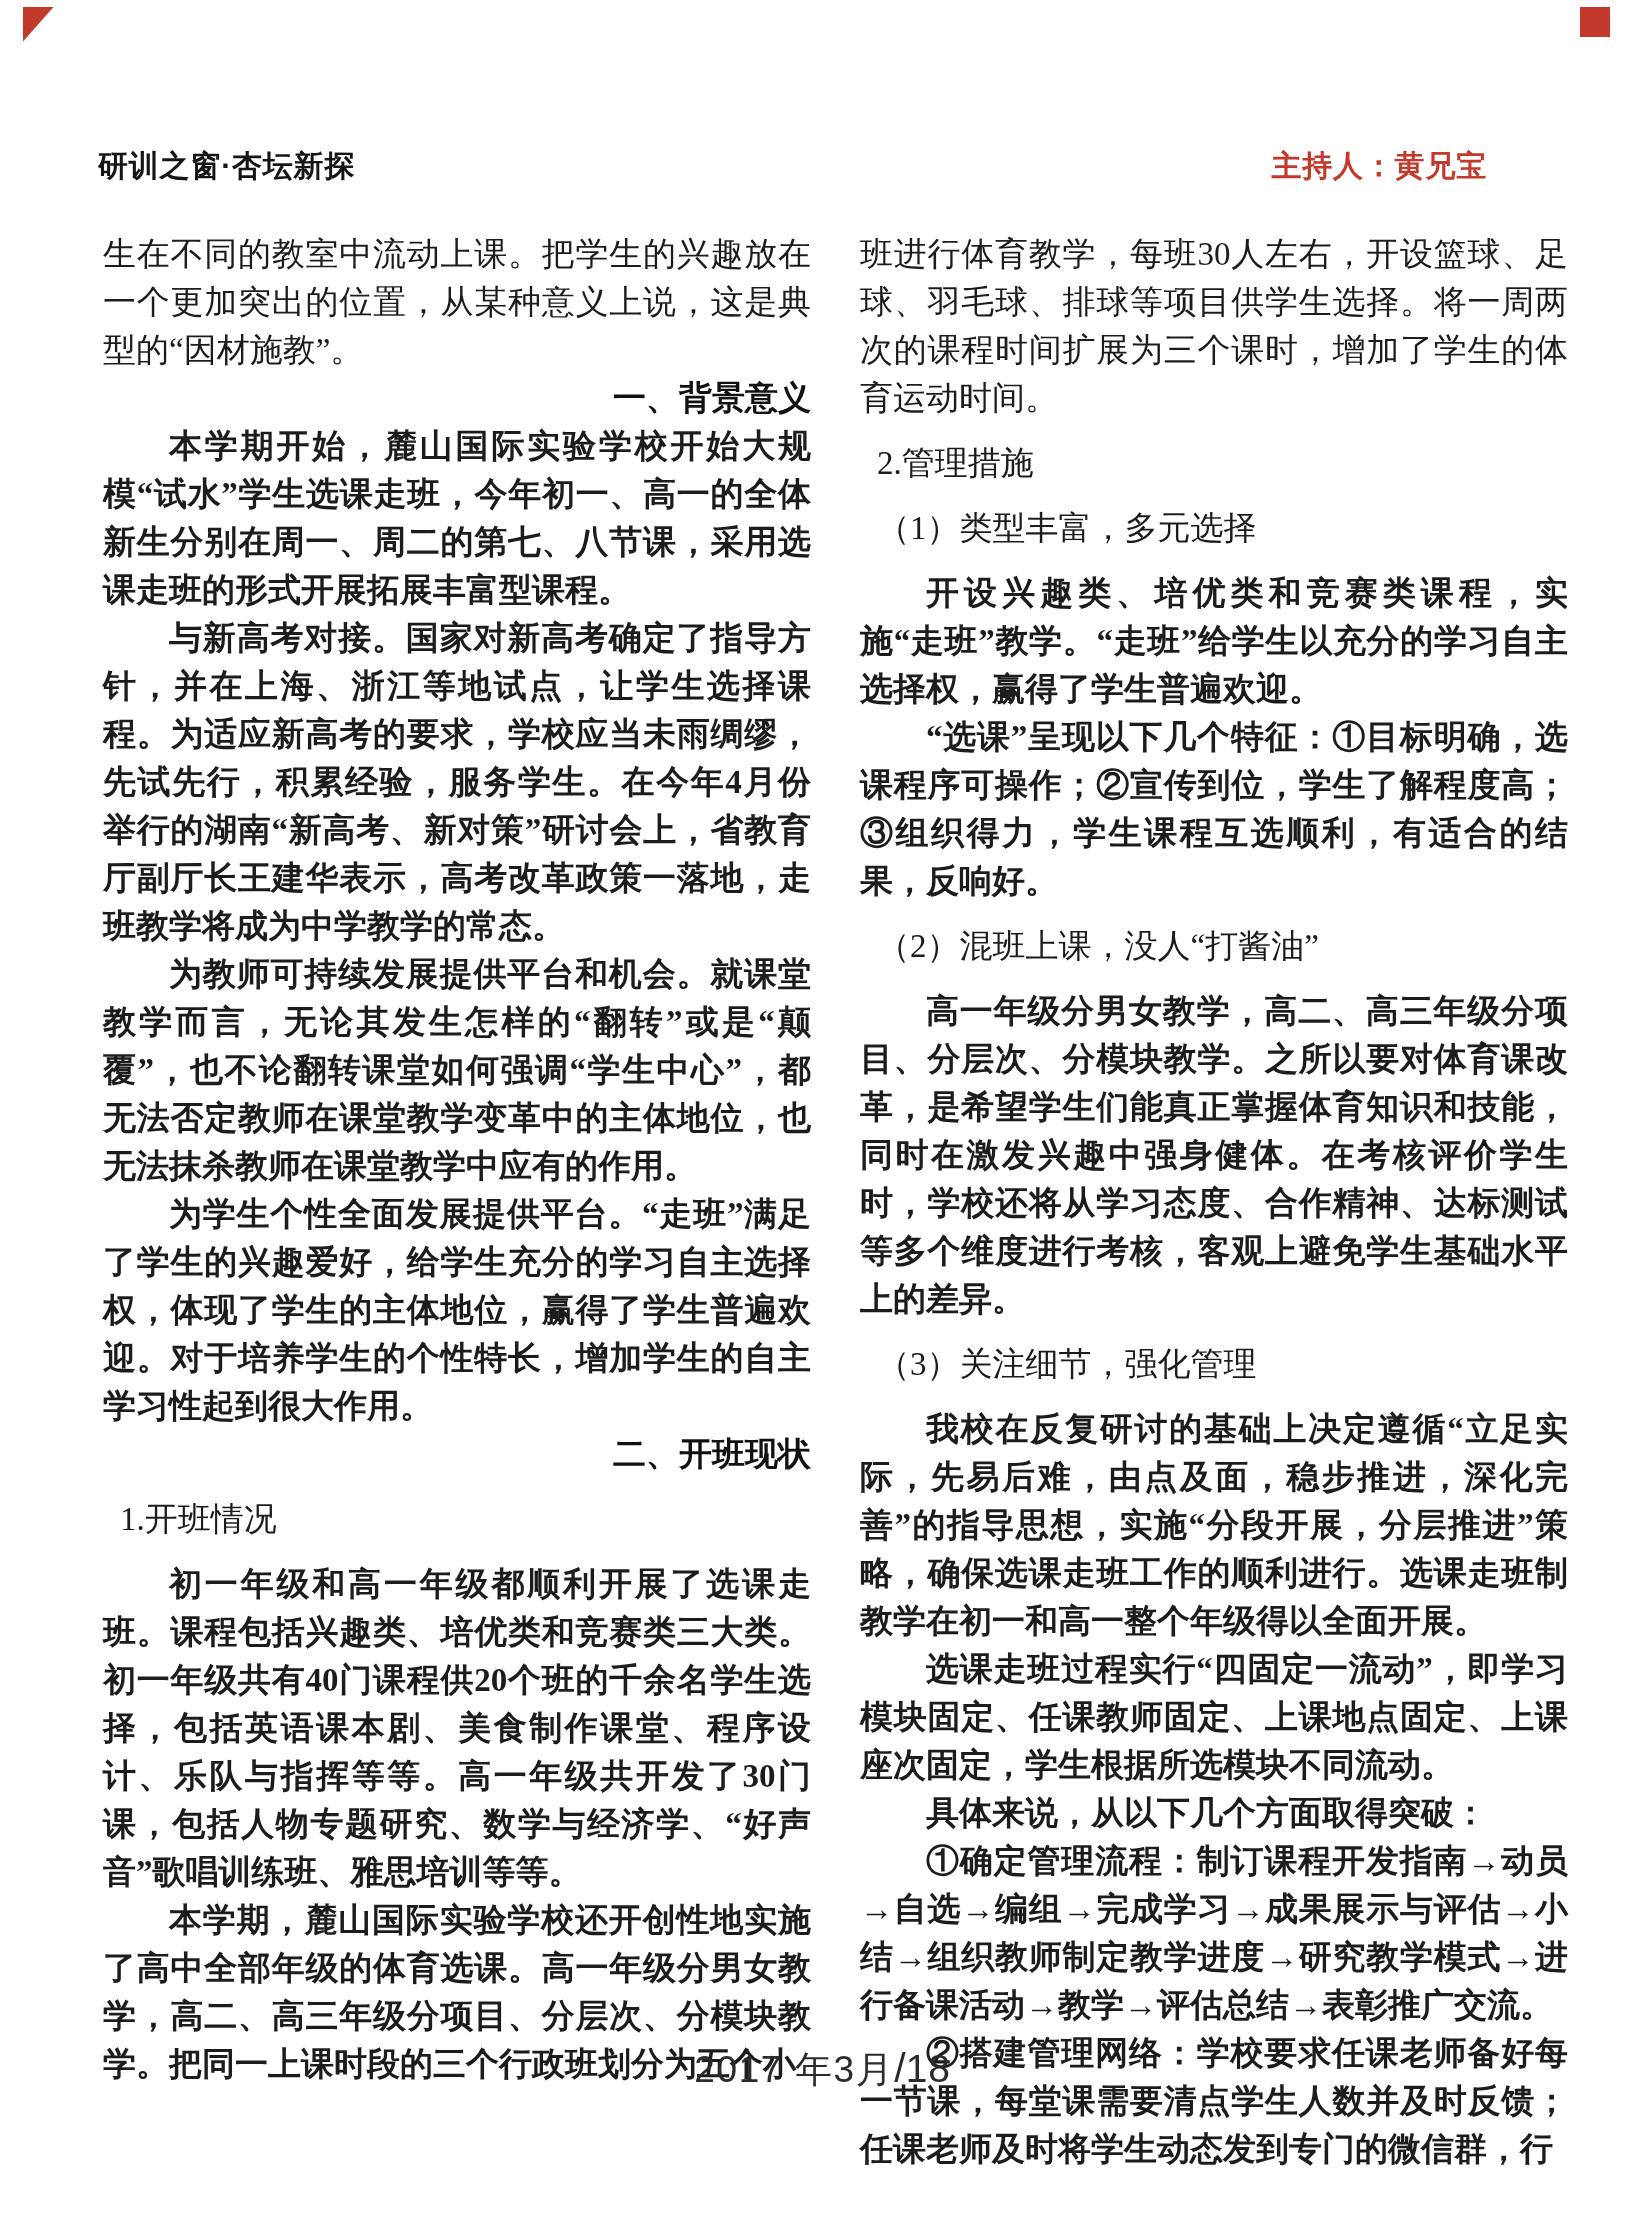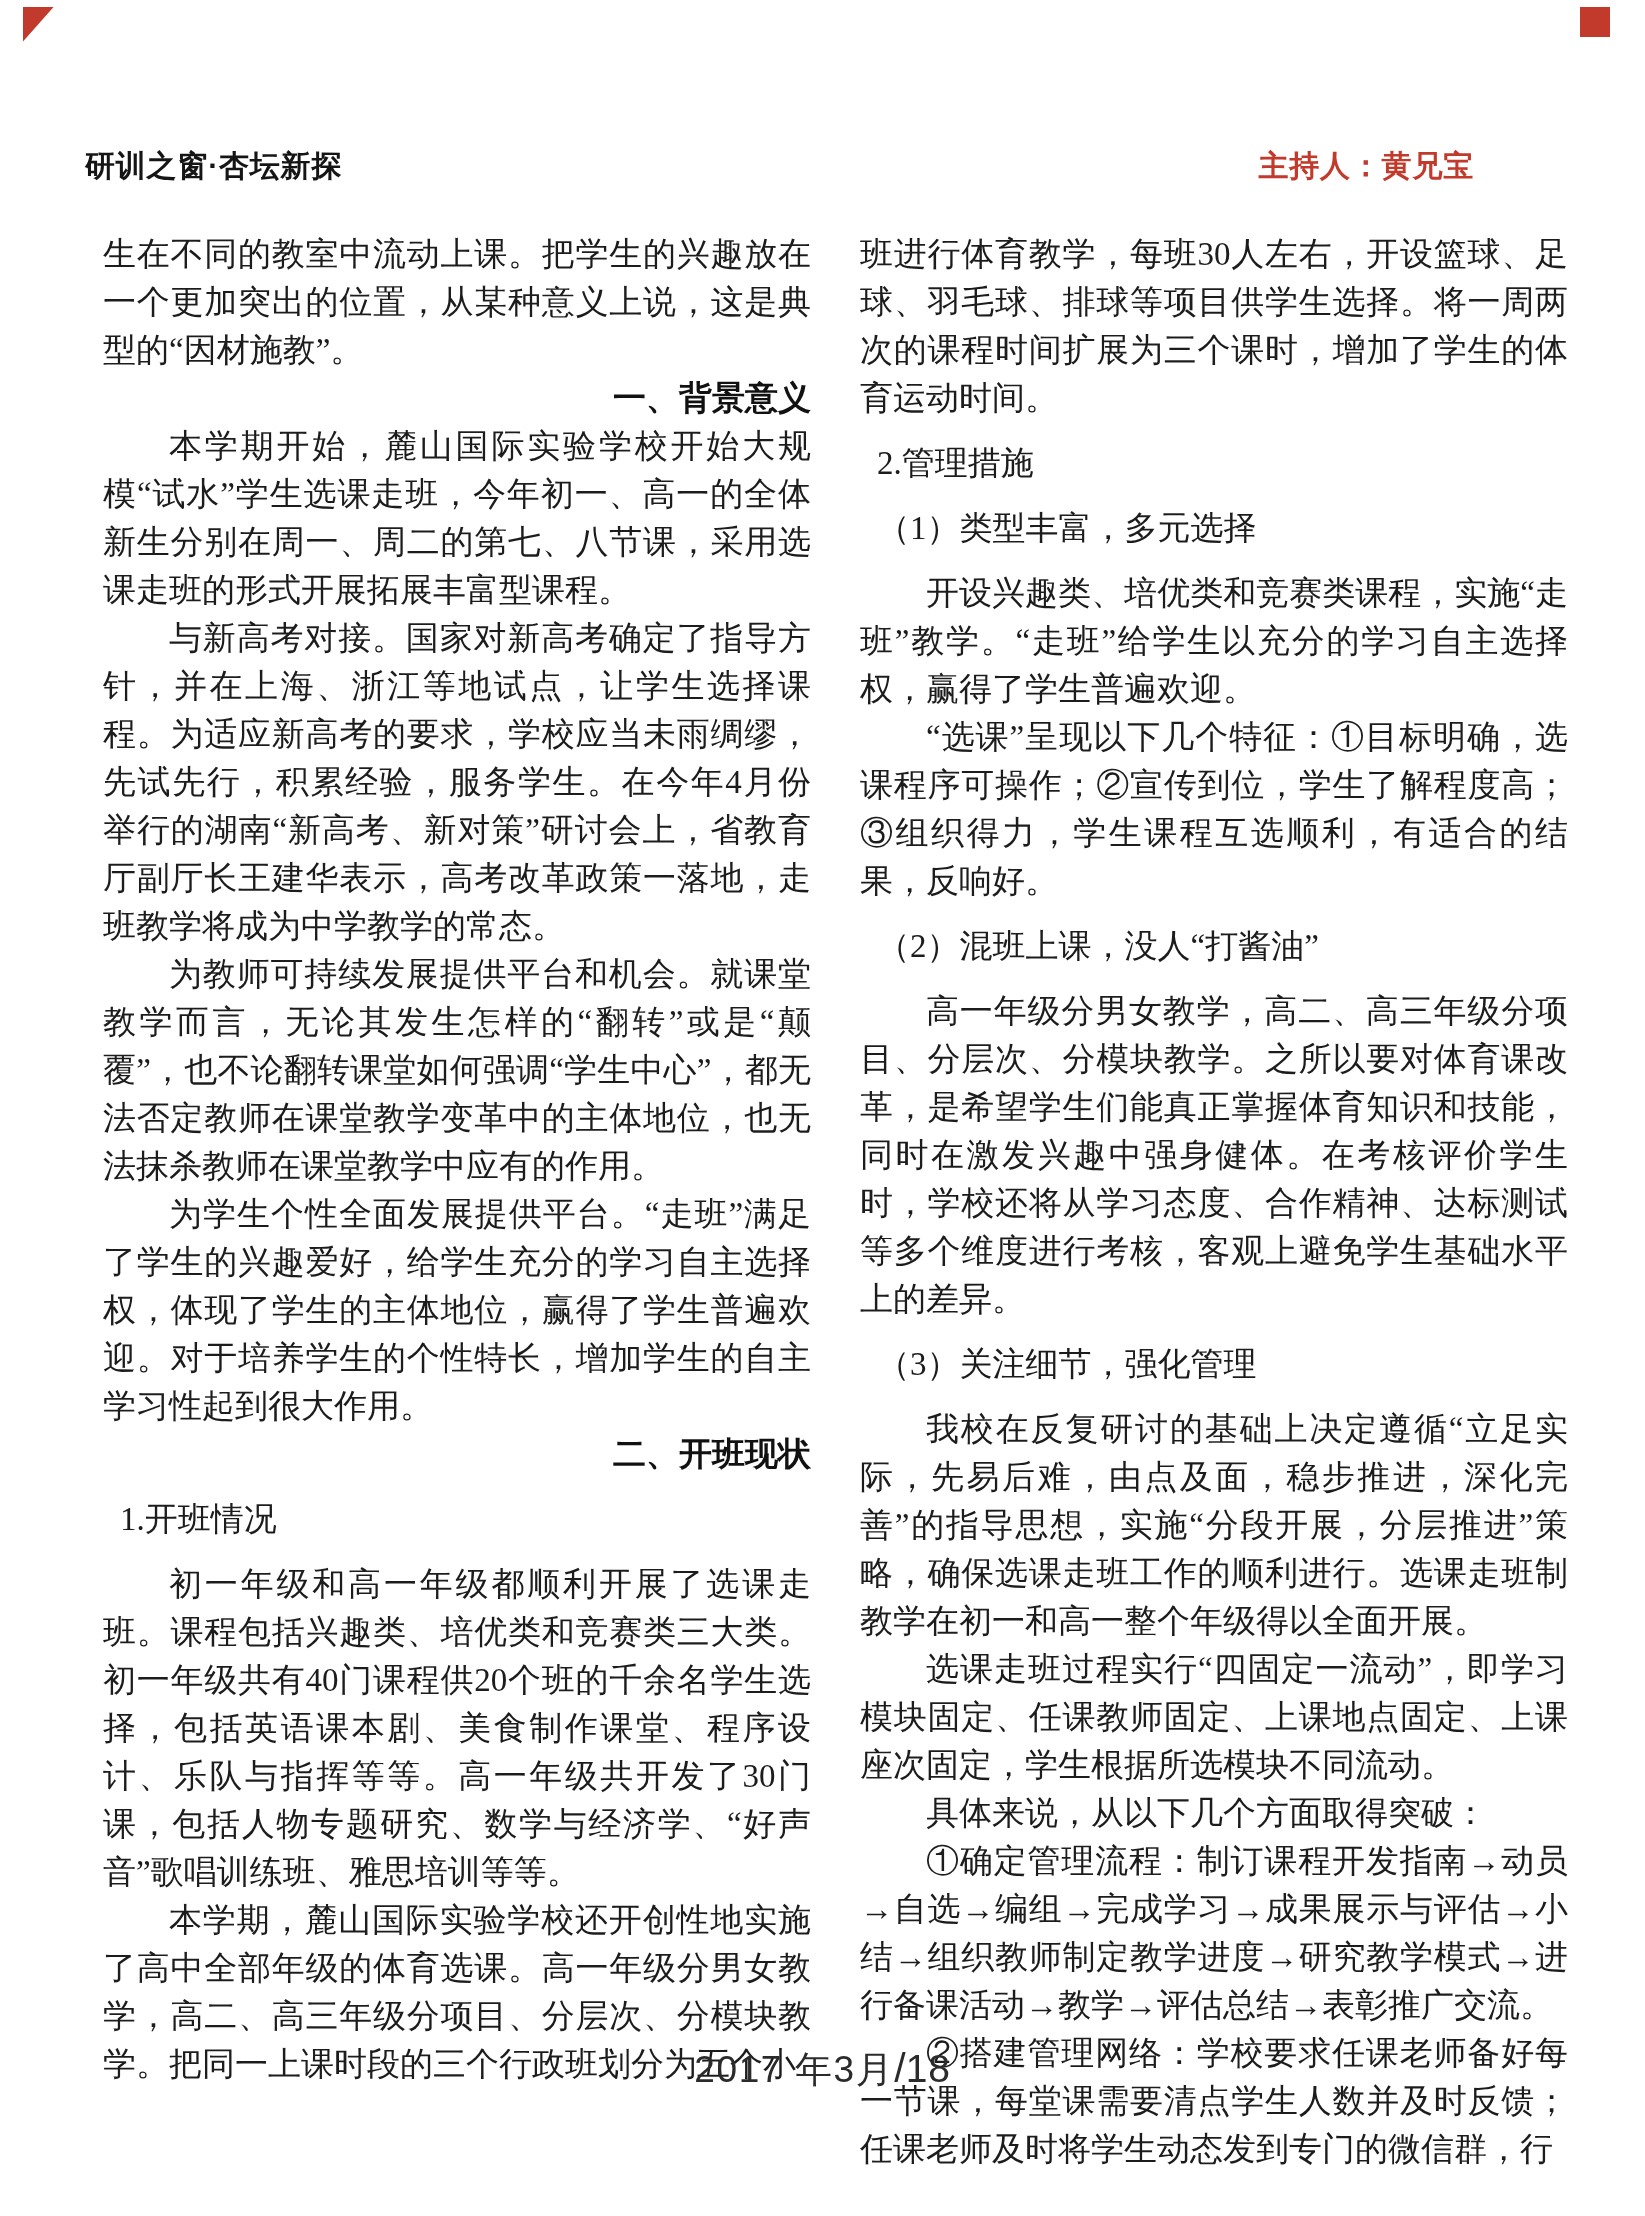--- a/index.html
+++ b/index.html
@@ -32,21 +32,21 @@
   }
   .corner-right {
     right: 35px;
     width: 30px;
     height: 30px;
   }
   
   .page-header {
     position: absolute;
     top: 148px;
-    left: 85px;
+    left: 98px;
     width: 1389px;
     display: flex;
     justify-content: space-between;
     align-items: baseline;
     font-family: "Liberation Sans", "DejaVu Sans", sans-serif;
     font-weight: bold;
     font-size: 30px;
     line-height: 36px;
   }
   .header-left { color: #151515; letter-spacing: 0.8px; }
@@ -61,21 +61,21 @@
   }
   .col {
     width: 708px;
     font-size: 33px;
     line-height: 48px;
     text-align: justify;
     text-justify: inter-character;
     color: #1c1c1c;
   }
   .para { margin: 0; }
-  .para.indent { text-indent: 2em; }
+  .para.indent { text-indent: 2em; font-weight: bold; }
   .heading {
     margin: 0;
     font-family: "Liberation Sans", "DejaVu Sans", sans-serif;
     font-weight: bold;
     font-size: 33px;
     line-height: 48px;
     text-align: right;
     color: #111111;
   }
   .subhead {

